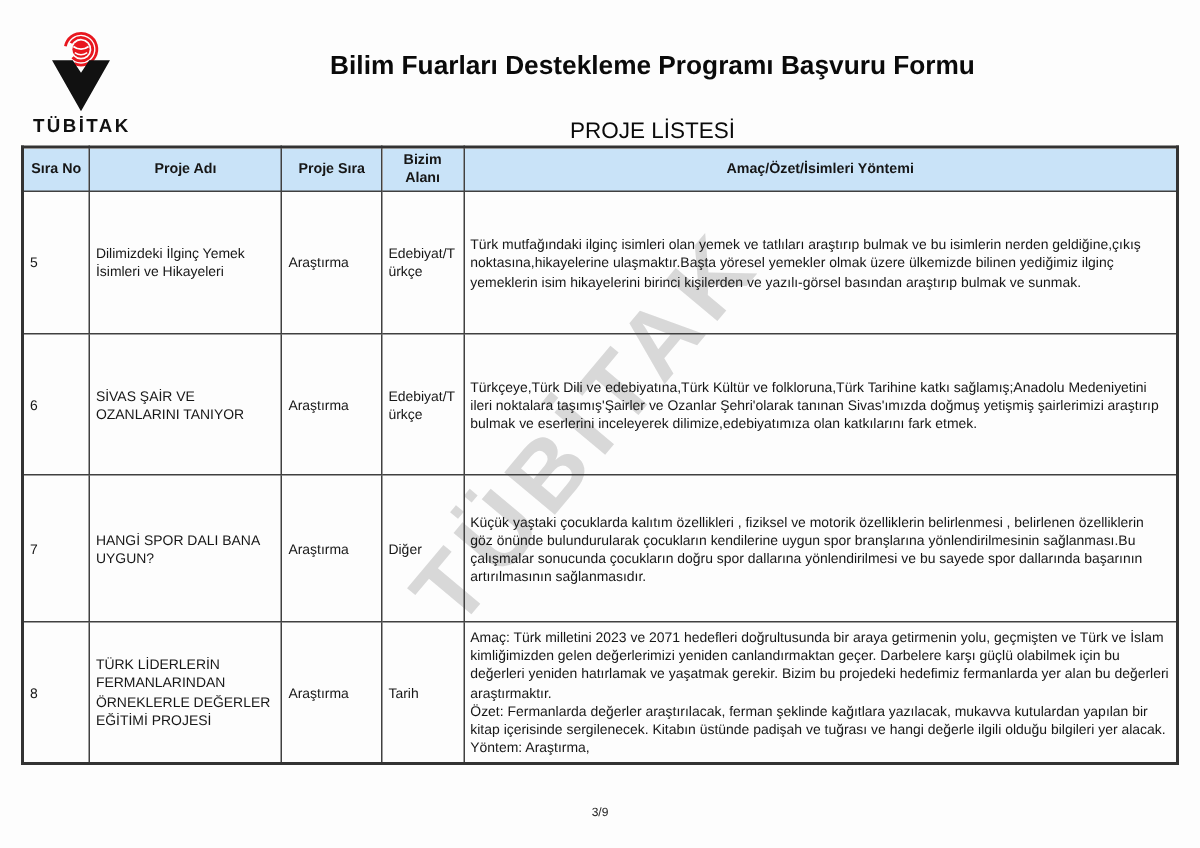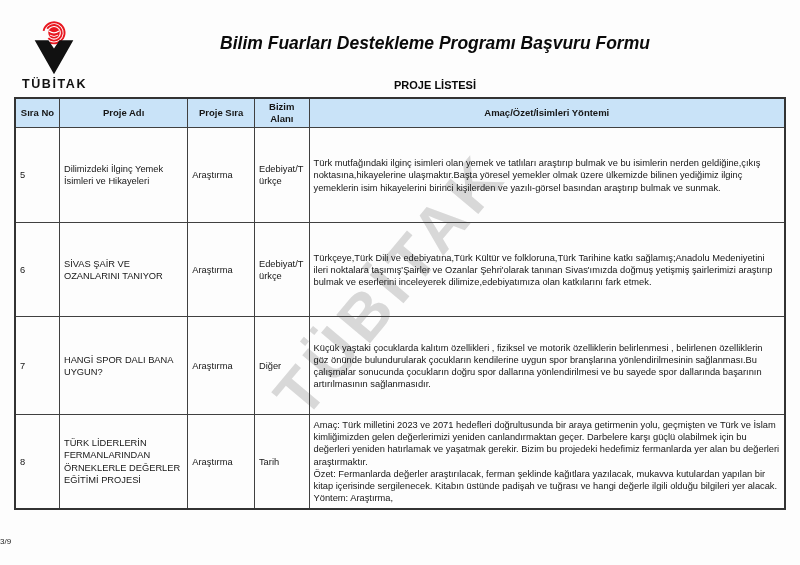--- a/index.html
+++ b/index.html
@@ -10,22 +10,22 @@
     -webkit-font-smoothing:antialiased;
   }
   
   .logo{position:absolute;left:22px;top:20px;width:64px;text-align:center;z-index:3;}
   .logo svg{display:block;margin:0 auto;}
   .logo .logo-text{
     font-weight:bold;font-size:12.5px;letter-spacing:1.6px;color:#111;
     margin-top:1px;white-space:nowrap;
   }
   .titles{position:absolute;left:70px;right:0;top:0;text-align:center;z-index:2;}
-  .doc-title{margin-top:33px;font-size:17.5px;font-weight:bold;color:#0a0a0a;font-style:italic;}
-  .doc-subtitle{margin-top:25px;font-size:11px;font-weight:bold;color:#0a0a0a;}
+  .doc-title{margin-top:33px;font-size:17.5px;font-weight:bold;color:#0a0a0a;}
+  .doc-subtitle{margin-top:25px;font-size:15px;font-weight:normal;color:#0a0a0a;}
   
   .watermark{
     position:absolute;left:390px;top:285px;z-index:1;
     transform:translate(-50%,-50%) rotate(-50deg);
     font-size:64px;font-weight:bold;letter-spacing:6px;
     color:rgba(170,170,170,0.45);white-space:nowrap;pointer-events:none;
   }
   
   table.proje{
     position:absolute;left:14px;top:97px;width:772px;z-index:2;
@@ -38,21 +38,21 @@
   }
   table.proje{border:2px solid #333;}
   thead th{
     background:#c9e3f8;font-size:9.5px;font-weight:bold;text-align:center;
     height:23px;padding:2px 3px;
   }
   tr.r0{height:95px;} tr.r1{height:94px;} tr.r2{height:98px;} tr.r3{height:94px;}
   td.c-no{text-align:left;}
   td.c-amac{white-space:pre-line;margin-top:39px;}
   
-  .page-num{position:absolute;left:0;right:0;top:537px;text-align:left;
+  .page-num{position:absolute;left:0;right:0;top:537px;text-align:center;
     font-size:8px;color:#222;z-index:2;}
 </style>
 </head>
 <body>
 
 <div class="logo">
   <span>
     <svg width="46" height="56" viewBox="0 0 100 118">
 
       <g stroke="#e8171f" fill="none">

